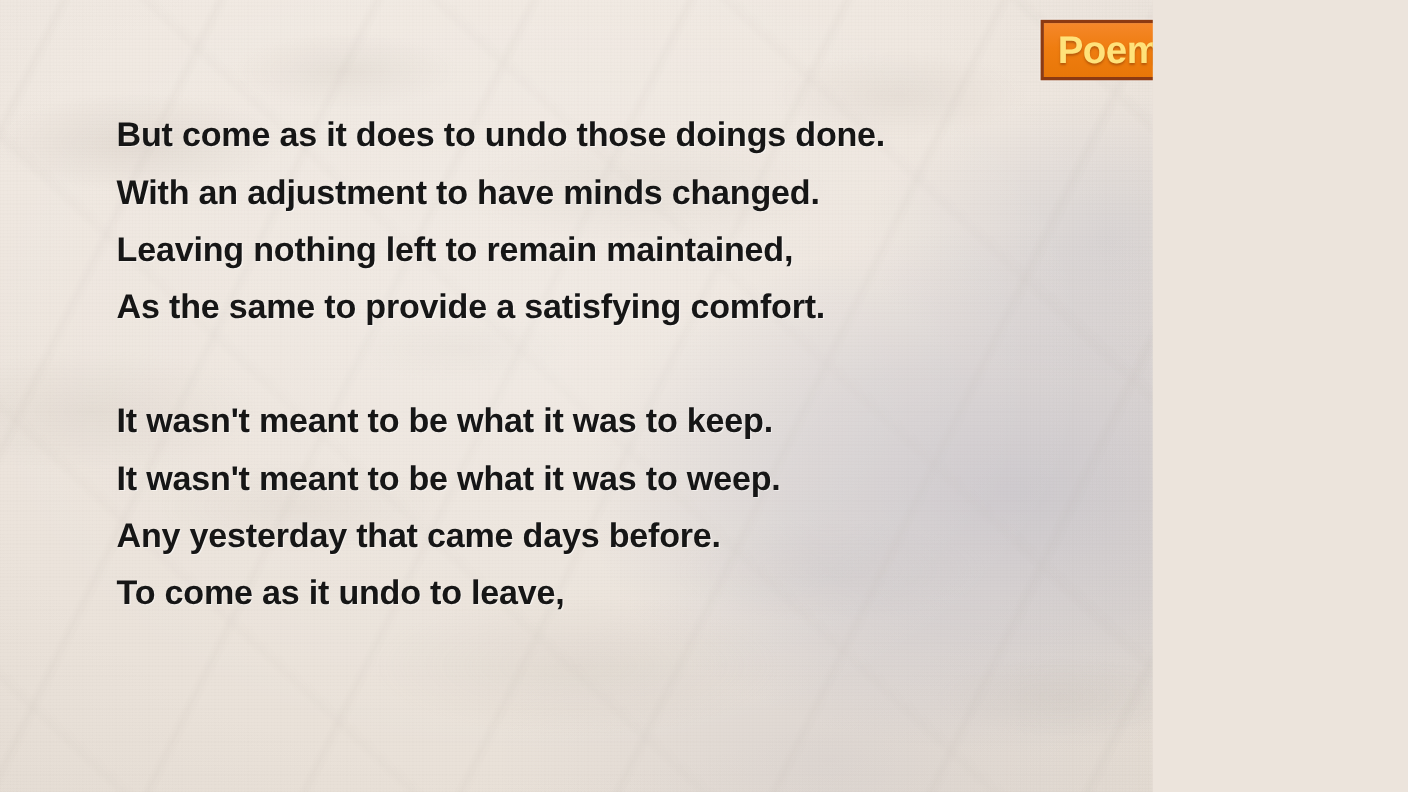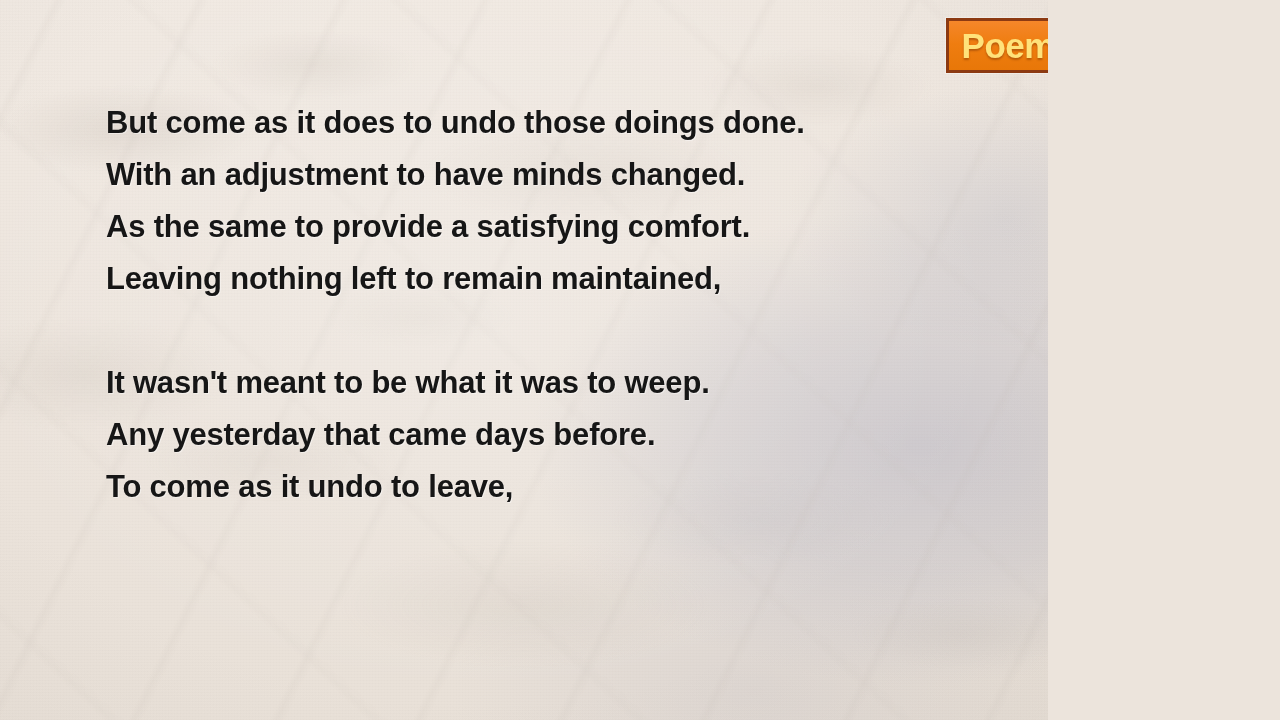--- a/index.html
+++ b/index.html
@@ -139,25 +139,26 @@
     <div id="logo-text">
       <span class="logo-poem">Poem</span><span class="logo-hunter">Hunter</span><span class="logo-com">.com</span>
     </div>
   </div>
 
   <div id="poem">
 
     <div class="stanza">
       <div class="line">But come as it does to undo those doings done.</div>
       <div class="line">With an adjustment to have minds changed.</div>
+      <div class="line">Leaving nothing left to remain maintained,</div>
       <div class="line">As the same to provide a satisfying comfort.</div>
-      <div class="line">Leaving nothing left to remain maintained,</div>
     </div>
 
     <div class="stanza">
+      <div class="line">It wasn't meant to be what it was to keep.</div>
       <div class="line">It wasn't meant to be what it was to weep.</div>
       <div class="line">Any yesterday that came days before.</div>
       <div class="line">To come as it undo to leave,</div>
     </div>
 
   </div>
 
 </div>
 
 </body></html>

